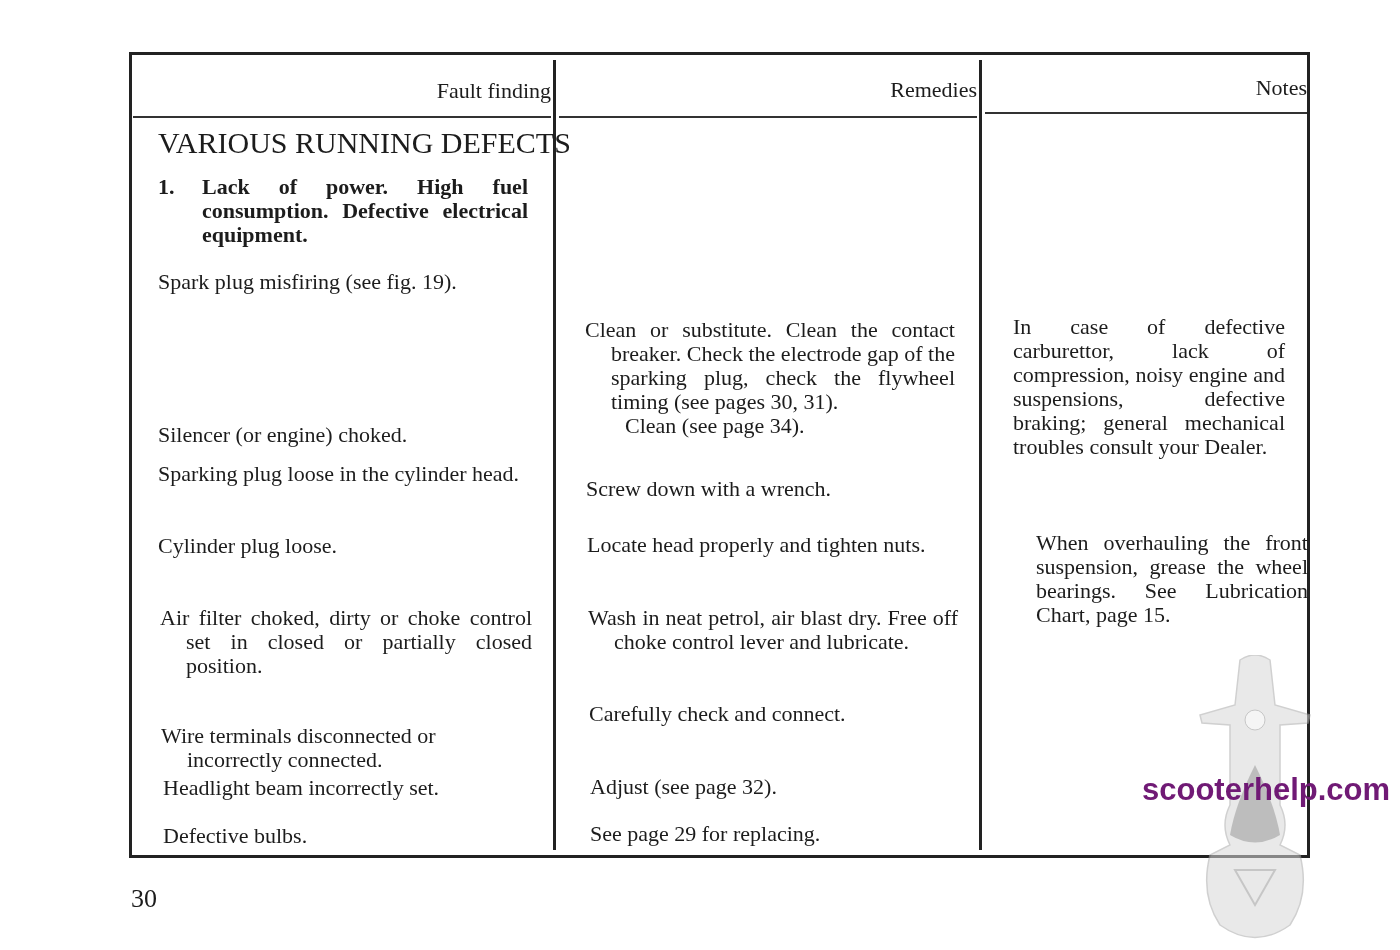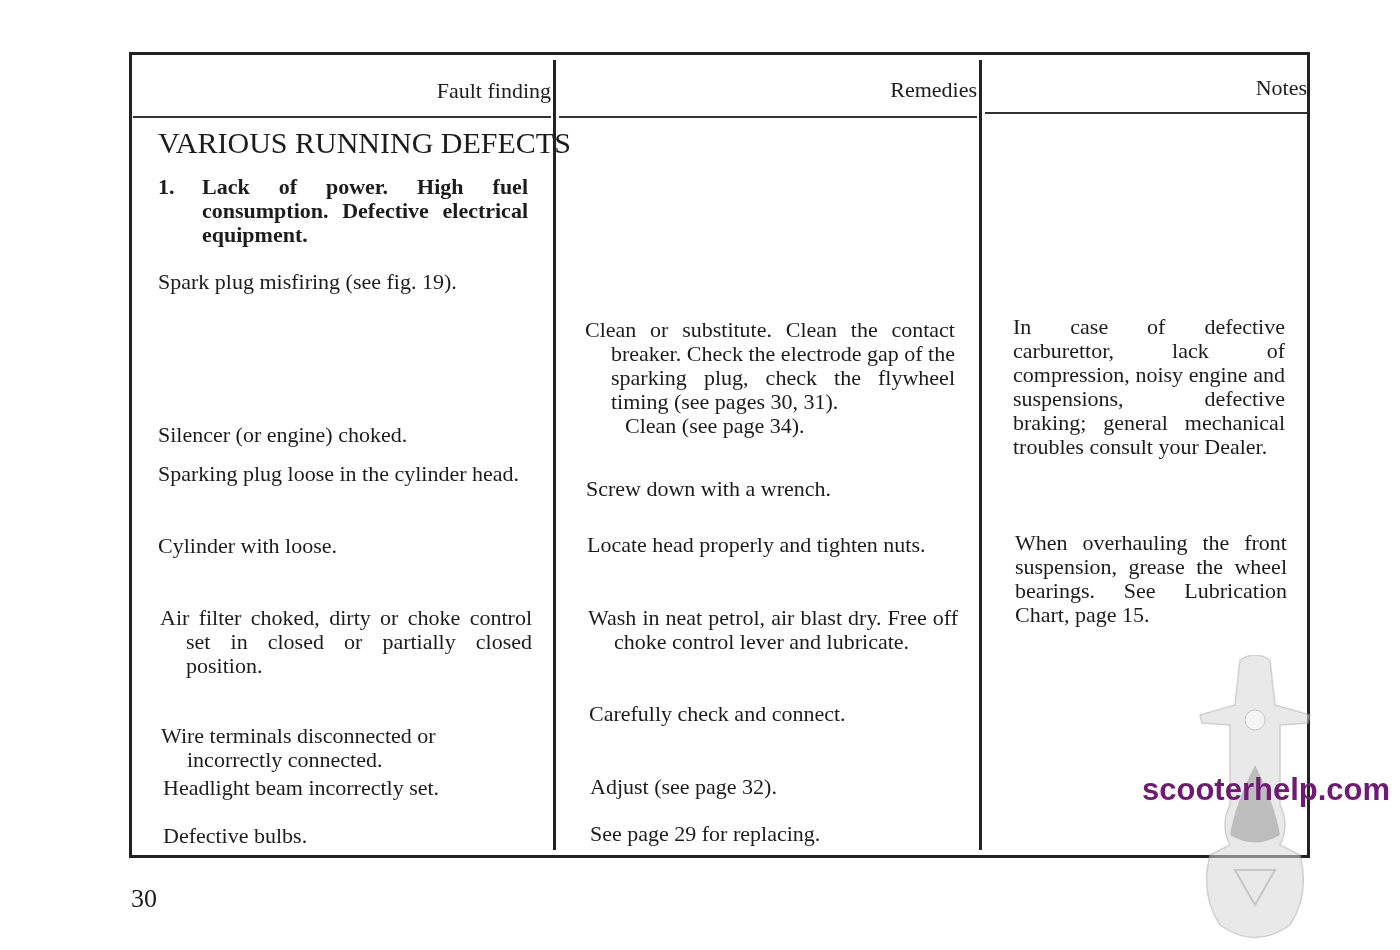--- a/index.html
+++ b/index.html
@@ -42,21 +42,21 @@
 <div class="txt" style="left:158px; top:270px; width:372px;">
     <div class="hang">Spark plug misfiring (see fig. 19).</div>
   </div>
 <div class="txt" style="left:158px; top:423px; width:372px;">
     <div class="hang">Silencer (or engine) choked.</div>
   </div>
 <div class="txt" style="left:158px; top:462px; width:372px;">
     <div class="hang">Sparking plug loose in the cylinder head.</div>
   </div>
 <div class="txt" style="left:158px; top:534px; width:372px;">
-    <div class="hang">Cylinder with loose.</div>
+    <div class="hang">Cylinder plug loose.</div>
   </div>
 <div class="txt just" style="left:160px; top:606px; width:372px;">
     <div class="hang">Air filter choked, dirty or choke control set in closed or partially closed position.</div>
   </div>
 <div class="txt" style="left:161px; top:724px; width:372px;">
     <div class="hang">Wire terminals disconnected or incorrectly connected.</div>
   </div>
 <div class="txt" style="left:163px; top:776px; width:372px;">
     <div class="hang">Headlight beam incorrectly set.</div>
   </div>
@@ -83,21 +83,21 @@
     <div class="hang">Carefully check and connect.</div>
   </div>
 <div class="txt" style="left:590px; top:775px; width:370px;">
     <div class="hang">Adjust (see page 32).</div>
   </div>
 <div class="txt" style="left:590px; top:822px; width:370px;">
     <div class="hang">See page 29 for replacing.</div>
   </div>
 
 <div class="txt just" style="left:1013px; top:315px; width:272px;">In case of defective carburettor, lack of compression, noisy engine and suspensions, defective braking; general mechanical troubles consult your Dealer.</div>
-<div class="txt just" style="left:1015px; top:531px; width:272px;">When overhauling the front suspension, grease the wheel bearings. See Lubrication Chart, page 15.</div>
+<div class="txt just" style="left:1036px; top:531px; width:272px;">When overhauling the front suspension, grease the wheel bearings. See Lubrication Chart, page 15.</div>
 
 <svg class="scooter" viewBox="0 0 150 290">
   <path d="M60 5 Q75 -5 90 5 L95 50 L130 60 L128 68 L100 70 L100 150 Q110 170 100 190 L120 200 Q130 240 110 270 Q75 295 40 270 Q20 240 30 200 L50 190 Q40 170 50 150 L50 70 L22 68 L20 60 L55 50 Z" fill="#d8d8d8" stroke="#aaa" stroke-width="1.5"></path>
   <circle cx="75" cy="65" r="10" fill="#eee" stroke="#999"></circle>
   <path d="M75 110 Q95 150 100 180 Q75 195 50 180 Q55 150 75 110 Z" fill="#888"></path>
   <path d="M55 215 L95 215 L75 250 Z" fill="none" stroke="#999" stroke-width="2"></path>
 </svg>
 
 <div class="watermark">scooterhelp.com</div>
 

